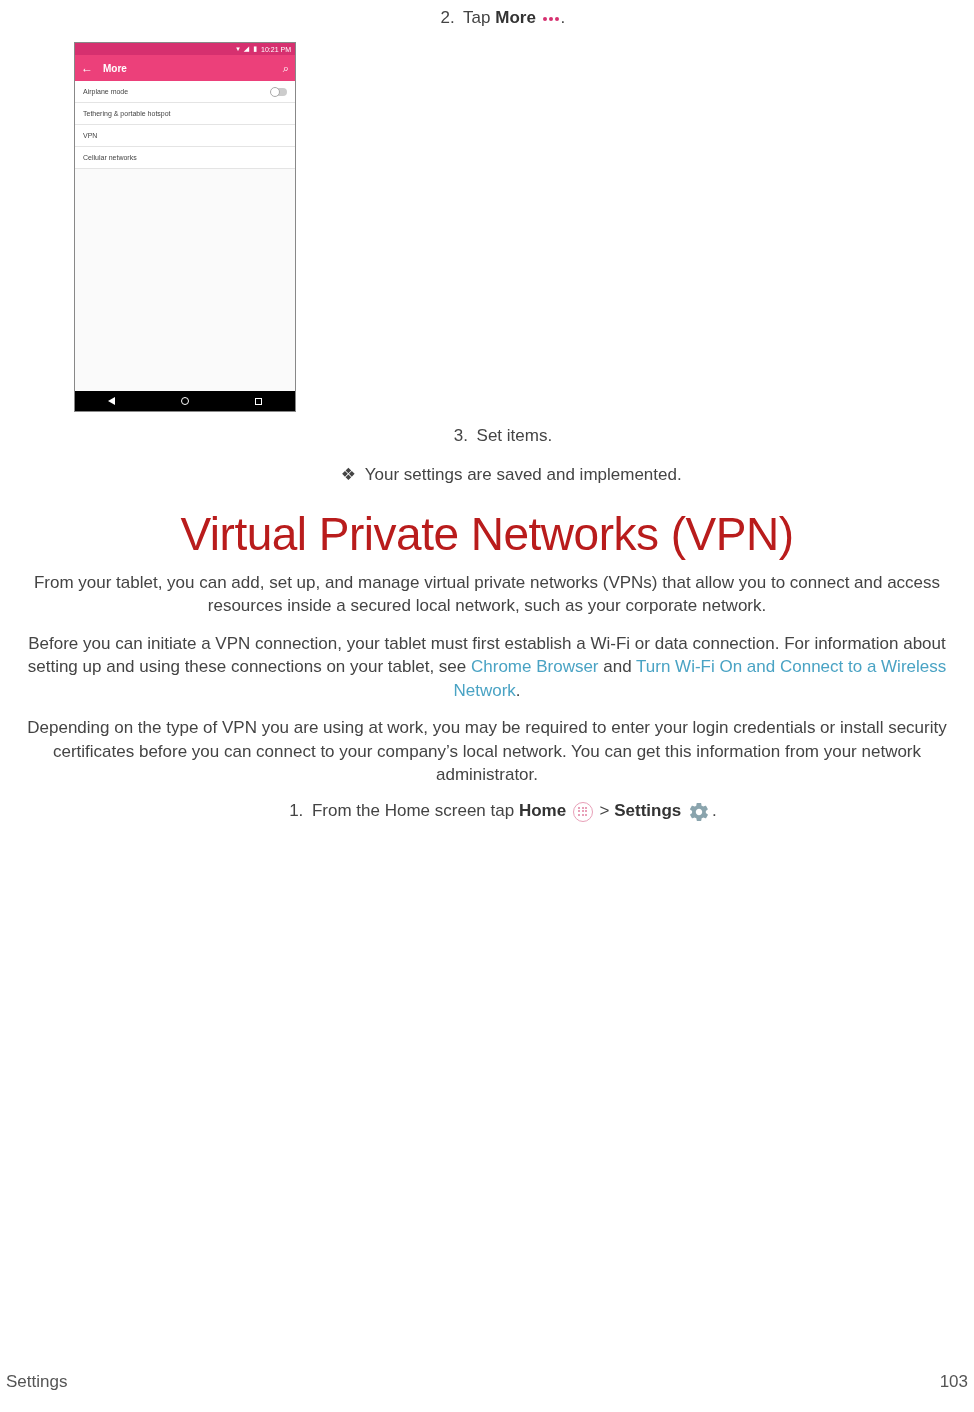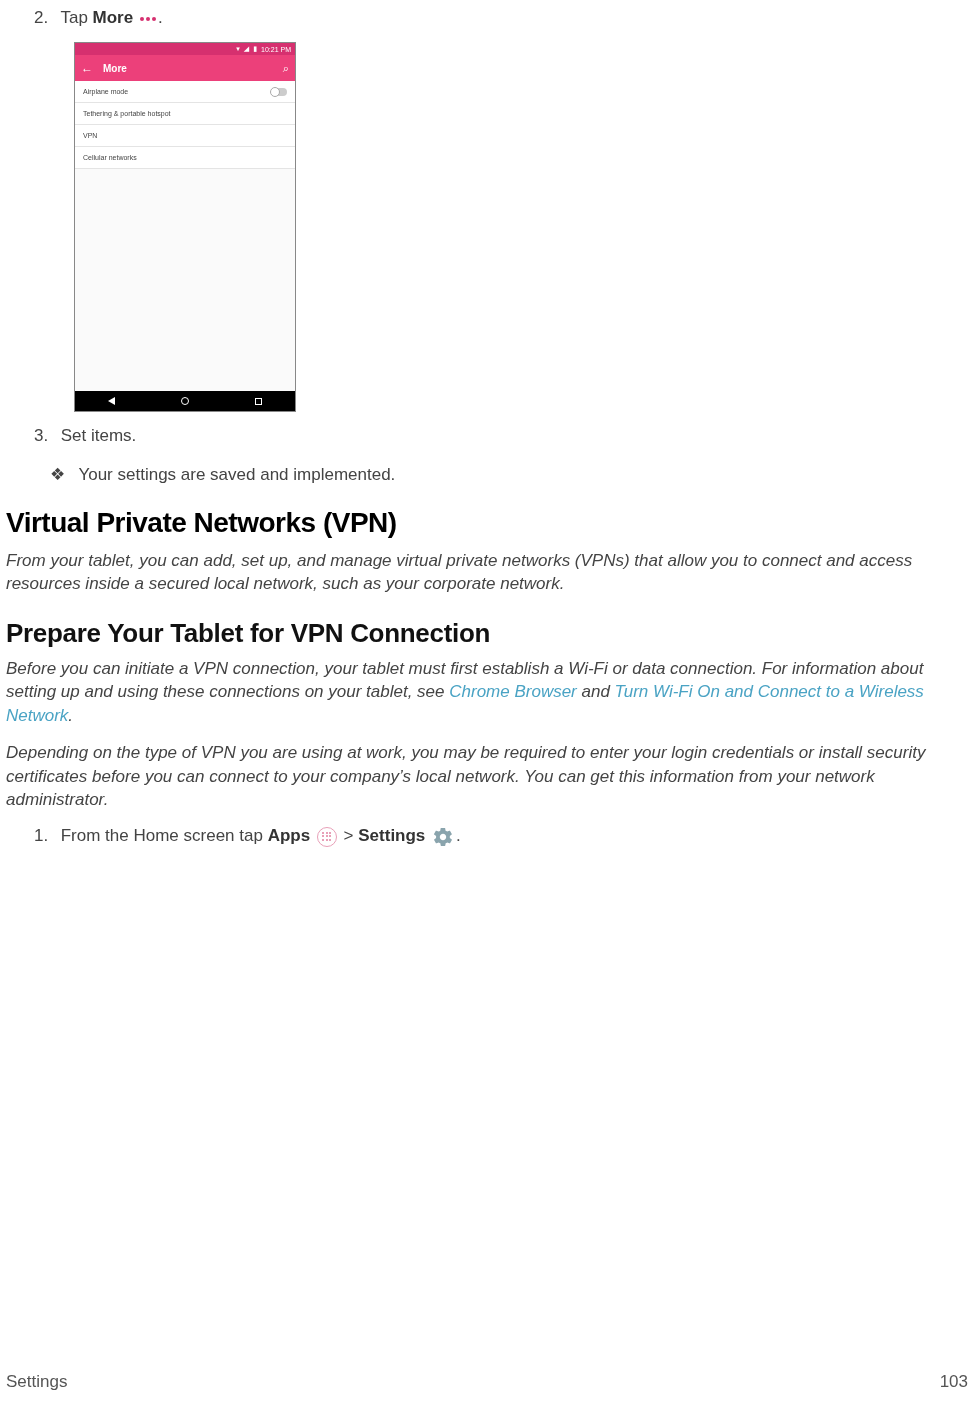--- a/index.html
+++ b/index.html
@@ -4,21 +4,21 @@
 <style>
   * { box-sizing: border-box; margin: 0; padding: 0; }
   body {
     font-family: Arial, Helvetica, sans-serif;
     color: #333;
     width: 974px;
     height: 1412px;
     position: relative;
     padding: 0 6px;
   }
-  .content { padding-top: 2px; }
+  .content { padding-top: 2px; text-align: center; }
   .step { margin: 6px 0 14px 28px; font-size: 17px; color: #444; }
   .step-num { display: inline-block; width: 22px; }
   .bold { font-weight: bold; color: #333; }
   .more-dots { display: inline-flex; gap: 2px; vertical-align: middle; margin: 0 2px; }
   .more-dots span { width: 4px; height: 4px; border-radius: 50%; background: #d6306f; display: inline-block; }
   .screenshot-wrap { margin: 6px 0 14px 68px; }
   .phone {
     width: 222px; height: 370px; background: #fafafa; border: 1px solid #888; position: relative; overflow: hidden;
   }
   .statusbar { height: 12px; background: #d6306f; color: #fff; font-size: 7px; display: flex; justify-content: flex-end; align-items: center; padding: 0 4px; gap: 4px; }
@@ -28,23 +28,23 @@
   .appbar .search { position: absolute; right: 6px; font-size: 11px; }
   .row { height: 22px; border-bottom: 1px solid #e4e4e4; font-size: 7px; color: #444; display: flex; align-items: center; padding: 0 8px; position: relative; background: #fff; }
   .row .toggle { position: absolute; right: 8px; width: 16px; height: 8px; border-radius: 4px; background: #ccc; }
   .row .toggle::after { content: ""; position: absolute; width: 8px; height: 8px; background: #fff; border: 1px solid #aaa; border-radius: 50%; left: -1px; top: -1px; }
   .navbar { position: absolute; bottom: 0; left: 0; right: 0; height: 20px; background: #000; display: flex; justify-content: space-around; align-items: center; color: #fff; font-size: 9px; }
   .navbar .tri { width: 0; height: 0; border-top: 4px solid transparent; border-bottom: 4px solid transparent; border-right: 7px solid #fff; }
   .navbar .circ { width: 8px; height: 8px; border: 1px solid #fff; border-radius: 50%; }
   .navbar .sq { width: 7px; height: 7px; border: 1px solid #fff; }
   .bullet { margin: 18px 0 22px 44px; font-size: 17px; color: #444; }
   .bullet-mark { display: inline-block; width: 24px; }
-  h1 { font-family: Verdana, Geneva, sans-serif; font-weight: 700; font-size: 28px; color: #000000; margin: 14px 0 10px 0; letter-spacing: -0.5px; }
+  h1 { font-family: Verdana, Geneva, sans-serif; font-weight: 400; font-size: 46px; color: #b91c1c; margin: 14px 0 10px 0; letter-spacing: -0.5px; }
   h2 { font-family: Verdana, Geneva, sans-serif; font-weight: 900; font-size: 26px; color: #111; margin: 22px 0 8px 0; letter-spacing: -0.3px; }
-  p.body { font-size: 17px; color: #444; line-height: 1.38; margin: 4px 0 14px 0; font-style: italic; }
+  p.body { font-size: 17px; color: #444; line-height: 1.38; margin: 4px 0 14px 0; }
   a.link { color: #4aa3c4; text-decoration: none; }
   .ol-step { margin: 14px 0 0 28px; font-size: 17px; color: #444; }
   .apps-icon {
     display: inline-flex; width: 20px; height: 20px; border: 1.5px solid #e8a0b8; border-radius: 50%;
     vertical-align: middle; align-items: center; justify-content: center; margin: 0 2px;
   }
   .apps-icon .grid { width: 10px; height: 10px; display: grid; grid-template-columns: repeat(3,1fr); grid-template-rows: repeat(3,1fr); gap: 1px; }
   .apps-icon .grid span { background: #e8a0b8; width: 2px; height: 2px; }
   .settings-icon {
     display: inline-block; width: 22px; height: 22px; vertical-align: middle; margin: 0 2px; position: relative;
@@ -110,30 +110,29 @@
   </div>
 
   <div class="bullet">
     <span class="bullet-mark">❖</span>
     <span>Your settings are saved and implemented.</span>
   </div>
 
   <h1>Virtual Private Networks (VPN)</h1>
   <p class="body">From your tablet, you can add, set up, and manage virtual private networks (VPNs) that allow you to connect and access resources inside a secured local network, such as your corporate network.</p>
 
-  <h2>Prepare Your Tablet for VPN Connection</h2>
   <p class="body">
     <span>Before you can initiate a VPN connection, your tablet must first establish a Wi-Fi or data connection. For information about setting up and using these connections on your tablet, see </span><a class="link" href="#">Chrome Browser</a><span> and </span><a class="link" href="#">Turn Wi-Fi On and Connect to a Wireless Network</a><span>.</span>
   </p>
   <p class="body">Depending on the type of VPN you are using at work, you may be required to enter your login credentials or install security certificates before you can connect to your company’s local network. You can get this information from your network administrator.</p>
 
 
   <div class="ol-step">
     <span class="step-num">1.</span>
-    <span>From the Home screen tap </span><span class="bold">Apps</span>
+    <span>From the Home screen tap </span><span class="bold">Home</span>
     <span class="apps-icon">
         <span class="grid">
           <span></span>
           <span></span>
           <span></span>
           <span></span>
           <span></span>
           <span></span>
           <span></span>
           <span></span>

